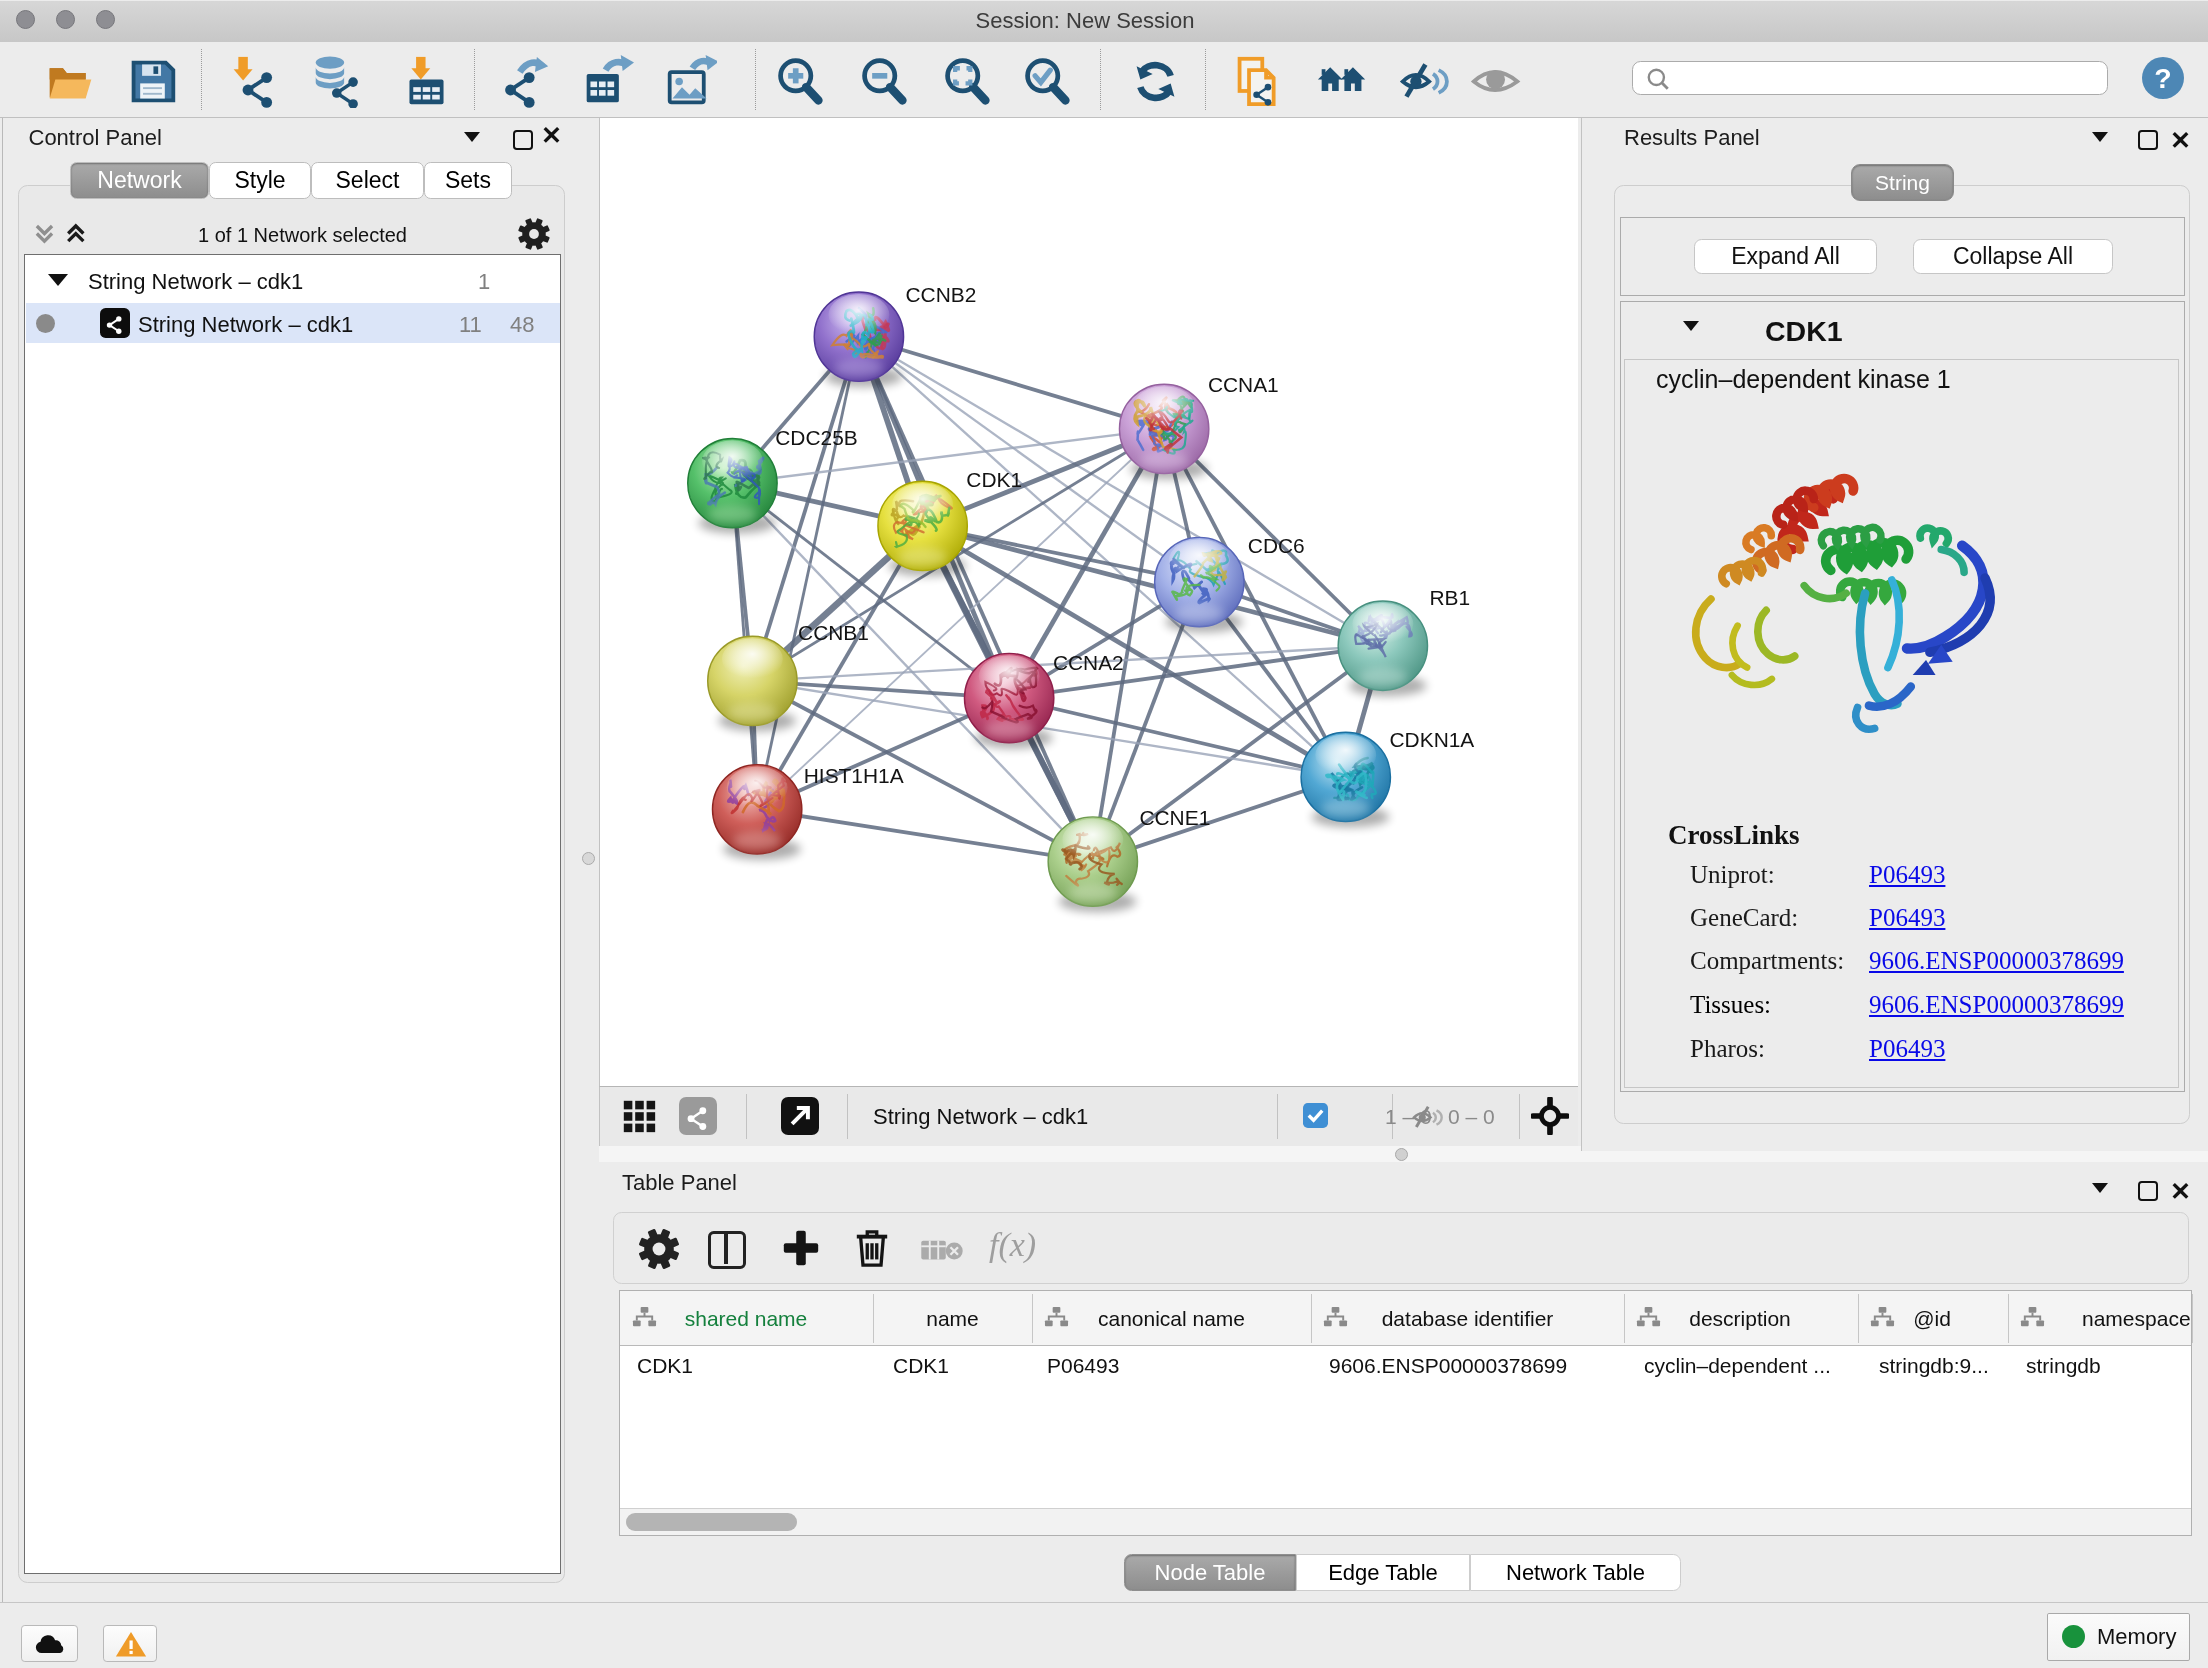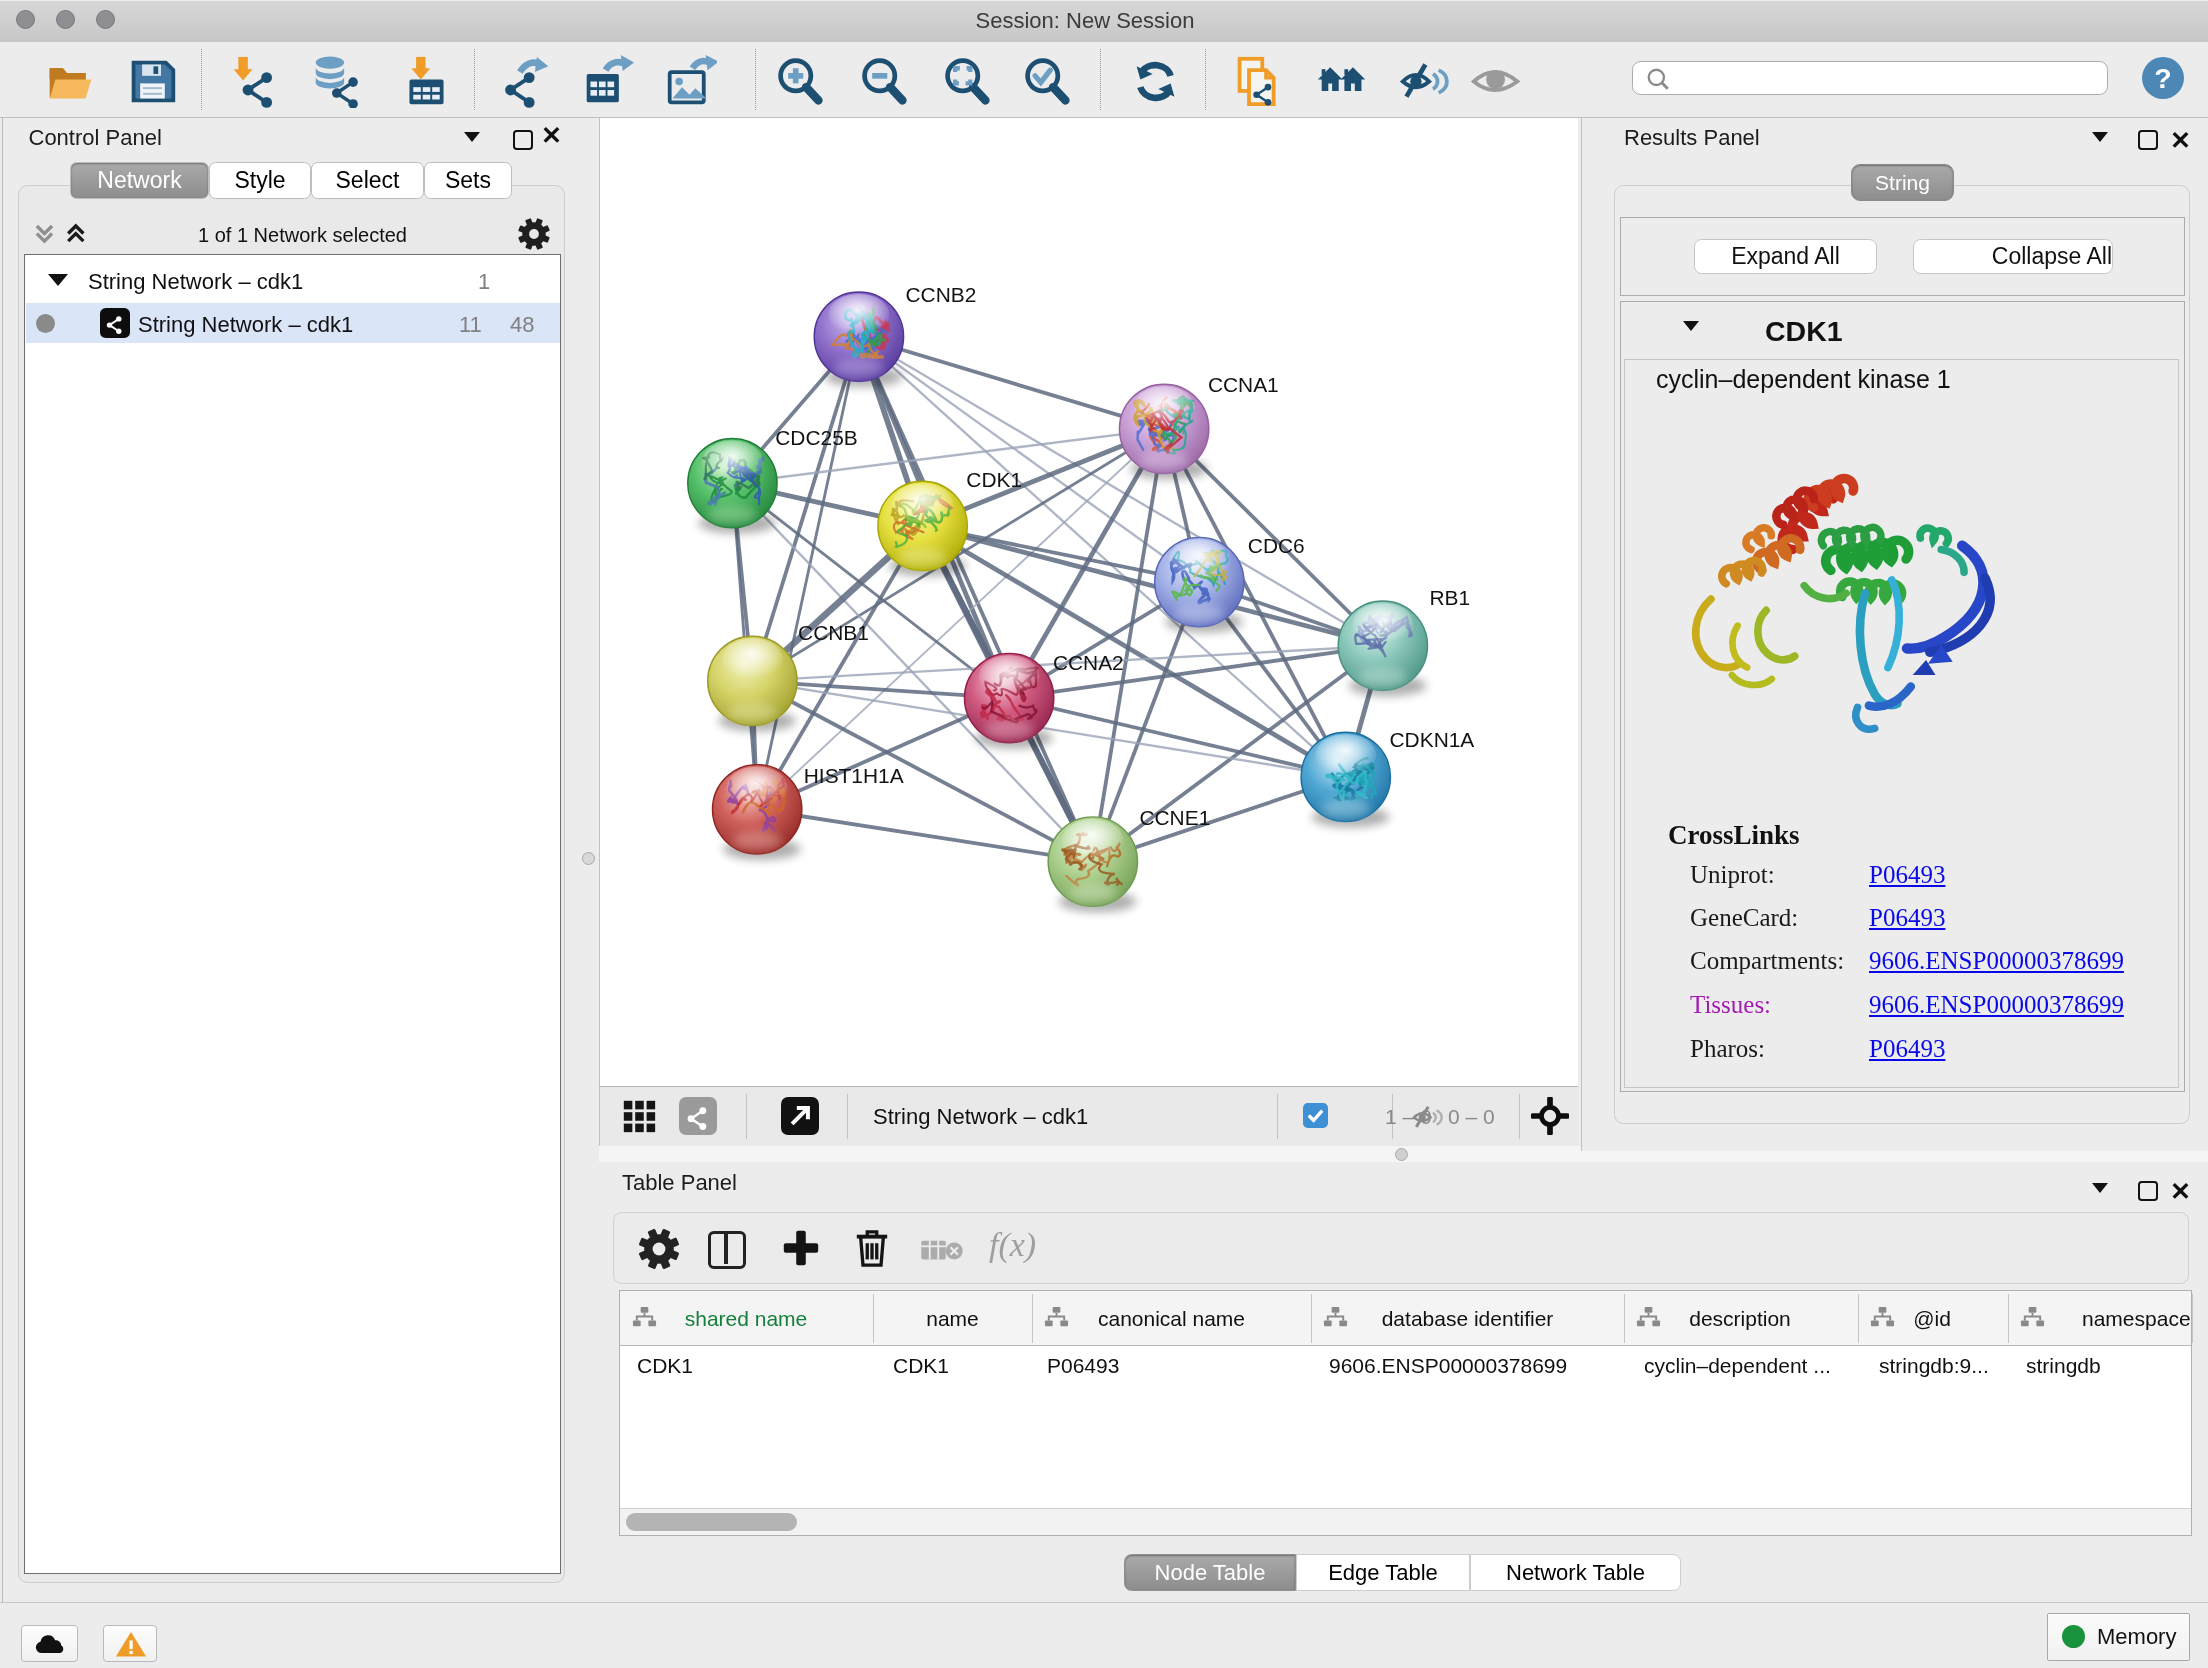--- a/index.html
+++ b/index.html
@@ -613,21 +613,21 @@
 <div style="position:absolute;left:1395px;top:1148px;width:13.3px;height:13.3px;border-radius:50%;background:#d0d0d0;border:1px solid #a8a8a8;box-sizing:border-box;"></div>
 <div style="position:absolute;left:1581px;top:118px;width:628px;height:1033px;background:#ececec;border-left:1px solid #c2c2c2;box-sizing:border-box;"></div>
 <div style="position:absolute;left:1624px;top:125px;"><span class="panel-title">Results Panel</span></div>
 <div class="caret" style="left:2092px;top:132px"></div>
 <div style="position:absolute;left:2138px;top:130px;width:16px;height:16px;border:2.4px solid #111;border-radius:3.8px;"></div>
 <div style="position:absolute;left:2170px;top:126px;font-size:25px;font-weight:700;">✕</div>
 <div style="position:absolute;left:1614px;top:185px;width:576px;height:939px;background:#ececec;border:1px solid #cdcdcd;border-radius:9.5px;box-sizing:border-box;"></div>
 <div class="graytab" style="position:absolute;left:1851px;top:164px;width:103px;height:37px;border-radius:9px;font-size:21px;text-align:center;line-height:35px;border:1px solid #8a8a8a;box-sizing:border-box;">String</div>
 <div style="position:absolute;left:1620px;top:217px;width:565px;height:79px;background:#ececec;border:1px solid #ababab;box-sizing:border-box;"></div>
 <div style="position:absolute;left:1694px;top:239px;width:183px;height:35px;background:#fff;border:1px solid #c6c6c6;border-radius:7.6px;box-sizing:border-box;font-size:23px;text-align:center;line-height:33px;">Expand All</div>
-<div style="position:absolute;left:1913px;top:239px;width:200px;height:35px;background:#fff;border:1px solid #c6c6c6;border-radius:7.6px;box-sizing:border-box;font-size:23px;text-align:right;line-height:33px;">Collapse All</div>
+<div style="position:absolute;left:1913px;top:239px;width:200px;height:35px;background:#fff;border:1px solid #c6c6c6;border-radius:7.6px;box-sizing:border-box;font-size:23px;text-align:center;line-height:33px;">Collapse All</div>
 <div style="position:absolute;left:1620px;top:301px;width:565px;height:791px;background:#ececec;border:1px solid #ababab;box-sizing:border-box;"></div>
 <div class="caret" style="left:1683px;top:321px"></div>
 <div style="position:absolute;left:1765px;top:315px;font-size:28.5px;font-weight:bold;">CDK1</div>
 <div style="position:absolute;left:1624px;top:359px;width:555px;height:729px;background:#ececec;border:1px solid #c6c6c6;box-sizing:border-box;"></div>
 <div style="position:absolute;left:1656px;top:365px;font-size:25px;">cyclin–dependent kinase 1</div>
 <svg width="354" height="301" viewBox="0 0 372 316" style="position:absolute;left:1671px;top:458px">
     <g fill="none" stroke-linecap="round">
       <path d="M128,96 a11,11 0 1 1 10.6,-13.3 a11,11 0 1 1 10.6,-13.3 a11,11 0 1 1 10.6,-13.3 a11,11 0 1 1 10.6,-13.3" fill="none" stroke="#c1271b" stroke-width="10" stroke-linecap="round"></path>
       <path d="M150,52 a10,10 0 1 1 13.8,-5.8 a10,10 0 1 1 13.8,-5.8 a10,10 0 1 1 13.8,-5.8" fill="none" stroke="#cc3c1e" stroke-width="10" stroke-linecap="round"></path>
       <path d="M118,70 a9,9 0 1 1 10.7,-9.0 a9,9 0 1 1 10.7,-9.0 a9,9 0 1 1 10.7,-9.0" fill="none" stroke="#b92318" stroke-width="9" stroke-linecap="round"></path>
@@ -654,21 +654,21 @@
       <path d="M268 212 l10 16 -24 0z" fill="#1f3db0" stroke="none"></path>
     </g>
   </svg>
 <div style="position:absolute;left:1668px;top:820px;font-family:'Liberation Serif',serif;font-size:27px;font-weight:bold;">CrossLinks</div>
 <div style="position:absolute;left:1690px;top:861px;font-family:'Liberation Serif',serif;font-size:25px;color:#1a1a1a;">Uniprot:</div>
 <div style="position:absolute;left:1869px;top:861px;font-family:'Liberation Serif',serif;font-size:25px;color:#0909e8;text-decoration:underline;">P06493</div>
 <div style="position:absolute;left:1690px;top:904px;font-family:'Liberation Serif',serif;font-size:25px;color:#1a1a1a;">GeneCard:</div>
 <div style="position:absolute;left:1869px;top:904px;font-family:'Liberation Serif',serif;font-size:25px;color:#0909e8;text-decoration:underline;">P06493</div>
 <div style="position:absolute;left:1690px;top:947px;font-family:'Liberation Serif',serif;font-size:25px;color:#1a1a1a;">Compartments:</div>
 <div style="position:absolute;left:1869px;top:947px;font-family:'Liberation Serif',serif;font-size:25px;color:#0909e8;text-decoration:underline;">9606.ENSP00000378699</div>
-<div style="position:absolute;left:1690px;top:991px;font-family:'Liberation Serif',serif;font-size:25px;color:#a21caf;">Tissues:</div>
+<div style="position:absolute;left:1690px;top:991px;font-family:'Liberation Serif',serif;font-size:25px;color:#000000;">Tissues:</div>
 <div style="position:absolute;left:1869px;top:991px;font-family:'Liberation Serif',serif;font-size:25px;color:#0909e8;text-decoration:underline;">9606.ENSP00000378699</div>
 <div style="position:absolute;left:1690px;top:1035px;font-family:'Liberation Serif',serif;font-size:25px;color:#1a1a1a;">Pharos:</div>
 <div style="position:absolute;left:1869px;top:1035px;font-family:'Liberation Serif',serif;font-size:25px;color:#0909e8;text-decoration:underline;">P06493</div>
 <div style="position:absolute;left:599px;top:1162px;width:1609px;height:442px;background:#ececec;"></div>
 <div style="position:absolute;left:622px;top:1170px;"><span class="panel-title">Table Panel</span></div>
 <div class="caret" style="left:2092px;top:1183px"></div>
 <div style="position:absolute;left:2138px;top:1181px;width:16px;height:16px;border:2.4px solid #111;border-radius:3.8px;"></div>
 <div style="position:absolute;left:2170px;top:1177px;font-size:25px;font-weight:700;">✕</div>
 <div style="position:absolute;left:613px;top:1212px;width:1576px;height:72px;background:#ebebeb;border:1px solid #d0d0d0;border-radius:8.6px;box-sizing:border-box;"></div>
 <svg width="42" height="42" viewBox="0 0 34 34" style="position:absolute;left:638px;top:1228px">

